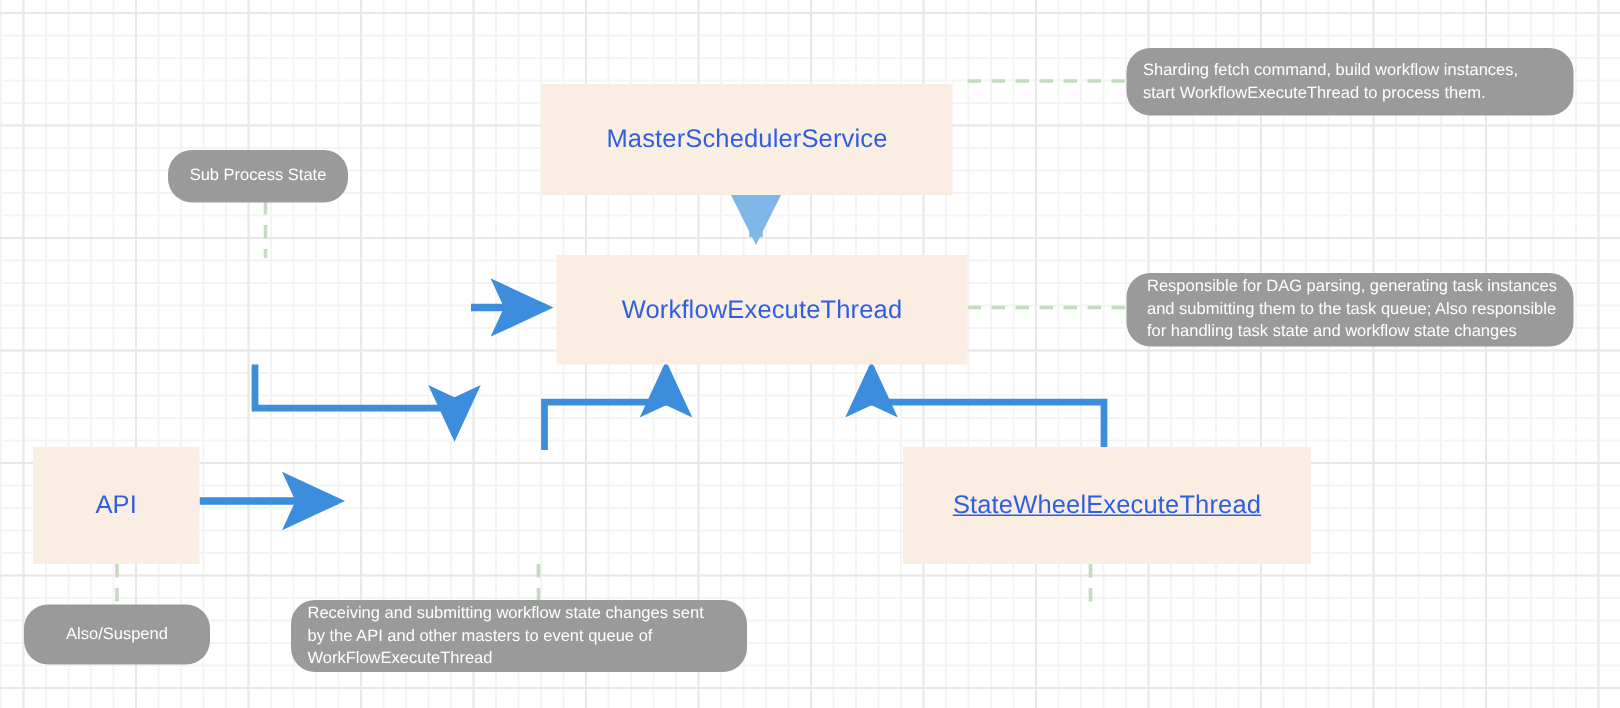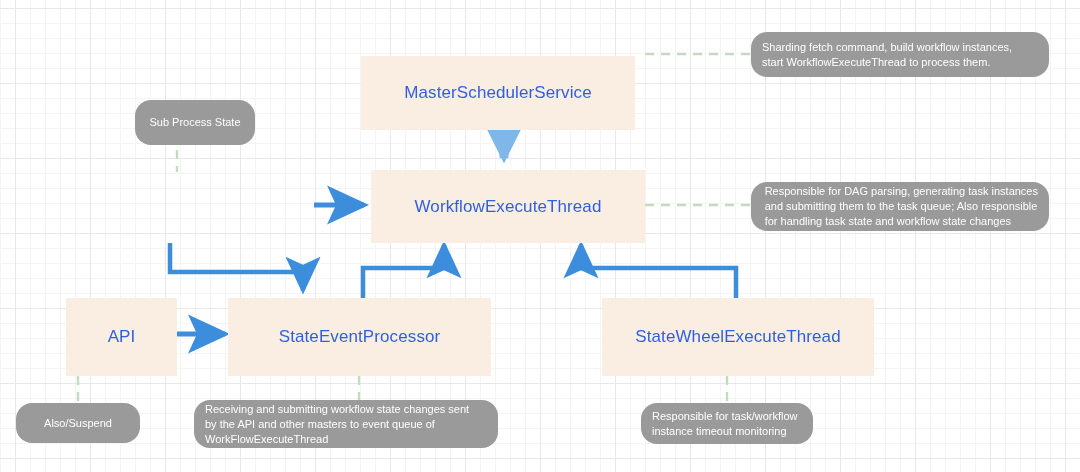--- a/index.html
+++ b/index.html
@@ -132,55 +132,48 @@
 
   <div class="node" style="left:361px; top:19px; width:274px; height:74px;margin-top:37px;">
     <span>MasterSchedulerService</span>
   </div>
 
 
   <div class="node" style="left:371px; top:170px; width:274px; height:73px;">
     <span>WorkflowExecuteThread</span>
   </div>
 
-  <div class="node" style="left:22px; top:298px; width:111px; height:78px;margin-left:44px;">
+  <div class="node" style="left:22px; top:298px; width:111px; height:78px;">
     <span>API</span>
   </div>
 
-  <div class="node" style="left:228px; top:298px; width:263px; height:78px;">
-    <span>StateEventProcessor</span>
-  </div>
 
-  <div class="node" style="left:602px; top:298px; width:272px; height:78px;">
+  <div class="node" style="left:602px; top:298px; width:272px; height:78px;text-decoration:underline;">
     <span>StateWheelExecuteThread</span>
   </div>
 
   <div class="note" style="left:751px; top:32px; width:298px; height:45px;">
     <span class="lines">Sharding fetch command, build workflow instances,
 start WorkflowExecuteThread to process them.</span>
   </div>
 
   <div class="note" style="left:751px; top:182px; width:298px; height:49px;justify-content:flex-end;">
     <span class="lines">Responsible for DAG parsing, generating task instances
 and submitting them to the task queue; Also responsible
 for handling task state and workflow state changes</span>
   </div>
 
-  <div class="note center" style="left:135px; top:100px; width:120px; height:45px;">
+  <div class="note center" style="left:112px; top:100px; width:120px; height:35px;">
     <span class="lines">Sub Process State</span>
   </div>
 
   <div class="note center" style="left:16px; top:403px; width:124px; height:40px;">
     <span class="lines">Also/Suspend</span>
   </div>
 
   <div class="note" style="left:194px; top:400px; width:304px; height:48px;">
     <span class="lines">Receiving and submitting workflow state changes sent
 by the API and other masters to event queue of
 WorkFlowExecuteThread</span>
   </div>
 
-  <div class="note" style="left:641px; top:403px; width:172px; height:41px;">
-    <span class="lines">Responsible for task/workflow
-instance timeout monitoring</span>
-  </div>
 
 </div>
 
 </body></html>

